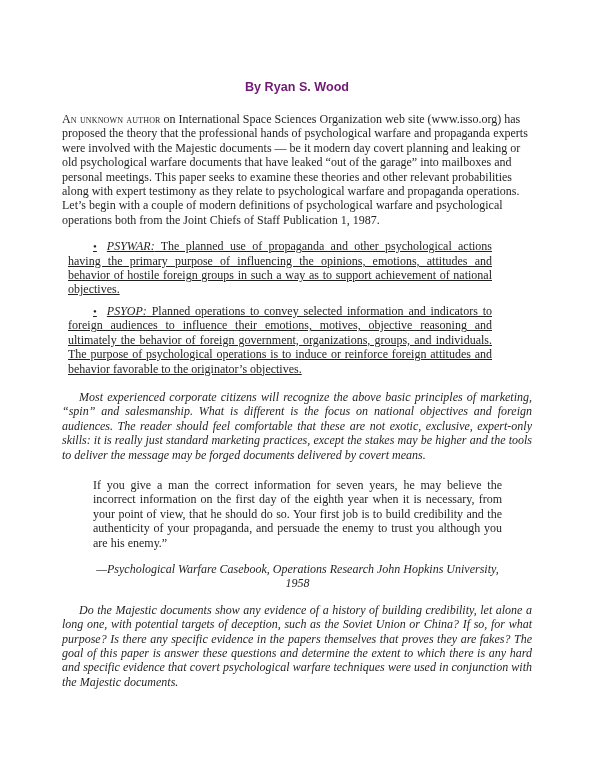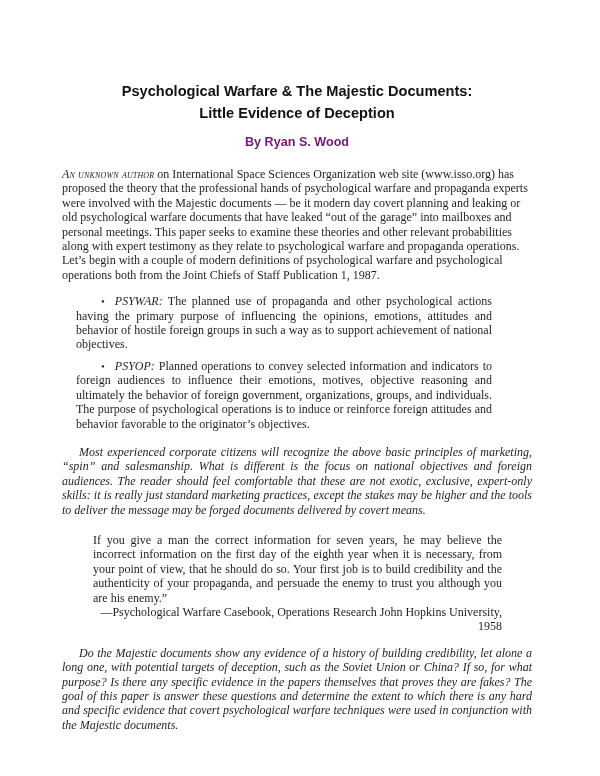--- a/index.html
+++ b/index.html
@@ -35,55 +35,54 @@
     margin: 0 0 17px 0;
   }
   .body-text {
     font-size: 12px;
     line-height: 14.4px;
   }
   .intro {
     margin: 0 0 12px 0;
     text-align: left; 
   }
-  .smallcaps { font-variant: small-caps; letter-spacing: 0.15px; font-style: italic; }
+  .smallcaps { font-variant: small-caps; letter-spacing: 0.15px; }
   .bullet-item {
-    margin: 0 40px 7px 14px;   
+    margin: 0 40px 7px 6px;   
     text-indent: 25px;
     text-align: justify;
+    text-decoration: underline;
   }
   .bullet-item:last-of-type { margin-bottom: 14px; }
   .bullet-glyph { font-size: 11px; }
   .bullet-gap { display: inline-block; width: 10px; }
   .bullet-term { font-style: italic; }
   .para {
     margin: 0 0 16px 0;
     text-indent: 17px;
     text-align: justify;
     font-style: italic;
   }
   .para.closing { margin-bottom: 8px; }
   .block-quote {
     margin: 0 30px 12px 31px;  
     text-align: justify;
   }
   .quote-attribution {
-    text-align: right;
+    font-style: italic;
+    text-align: center;
+    margin-top: 12px;
   }
 </style>
 </head>
 <body>
 
 <div class="page">
   <div class="content">
 
-    <h1 class="doc-title">
-      <span class="t-line">Psychological Warfare &amp; The Majestic Documents:</span>
-      <span class="t-line">Little Evidence of Deception</span>
-    </h1>
 
     <div class="byline">By Ryan S. Wood</div>
 
     <div class="body-text">
 
       <p class="intro"><span class="smallcaps">An unknown author</span><span> on International Space Sciences Organization web site (www.isso.org) has proposed the theory that the professional hands of psychological warfare and propaganda experts were involved with the Majestic documents — be it modern day covert planning and leaking or old psychological warfare documents that have leaked “out of the garage” into mailboxes and personal meetings.  This paper seeks to examine these theories and other relevant probabilities along with expert testimony as they relate to psychological warfare and propaganda operations. Let’s begin with a couple of modern definitions of psychological warfare and psychological operations both from the Joint Chiefs of Staff Publication 1, 1987.</span></p>
 
       <div>
         <p class="bullet-item"><span class="bullet-glyph">•</span><span class="bullet-gap"></span><span class="bullet-term">PSYWAR:</span><span> The planned use of propaganda and other psychological actions having the primary purpose of influencing the opinions, emotions, attitudes and behavior of hostile foreign groups in such a way as to support achievement of national objectives.</span></p>
 

